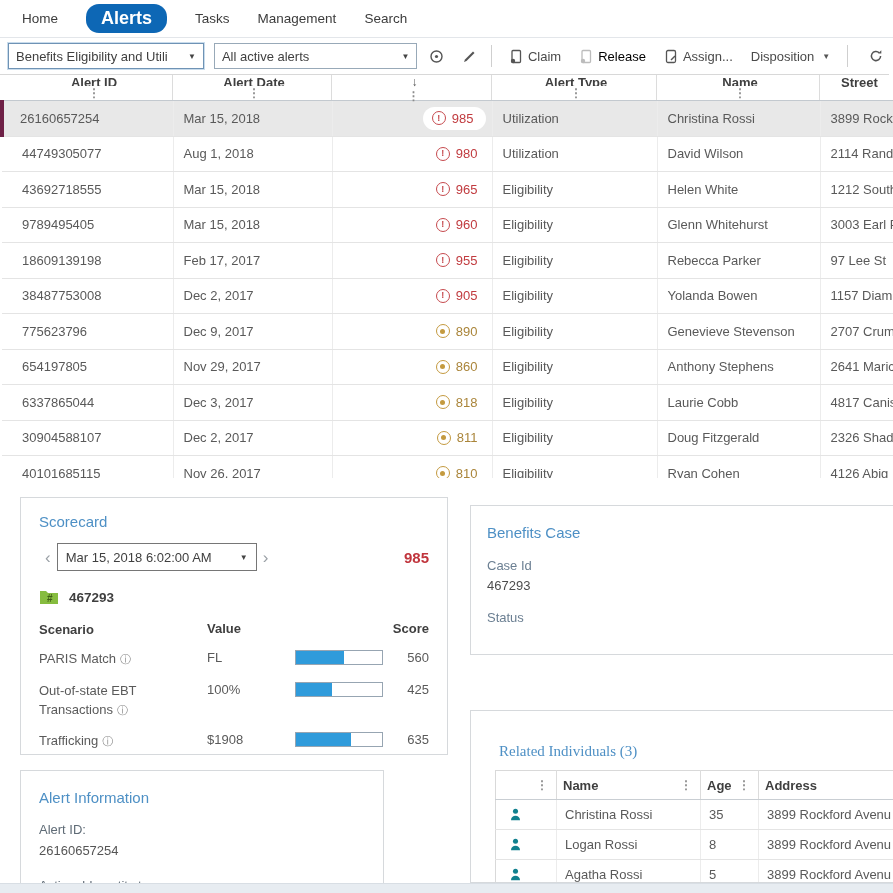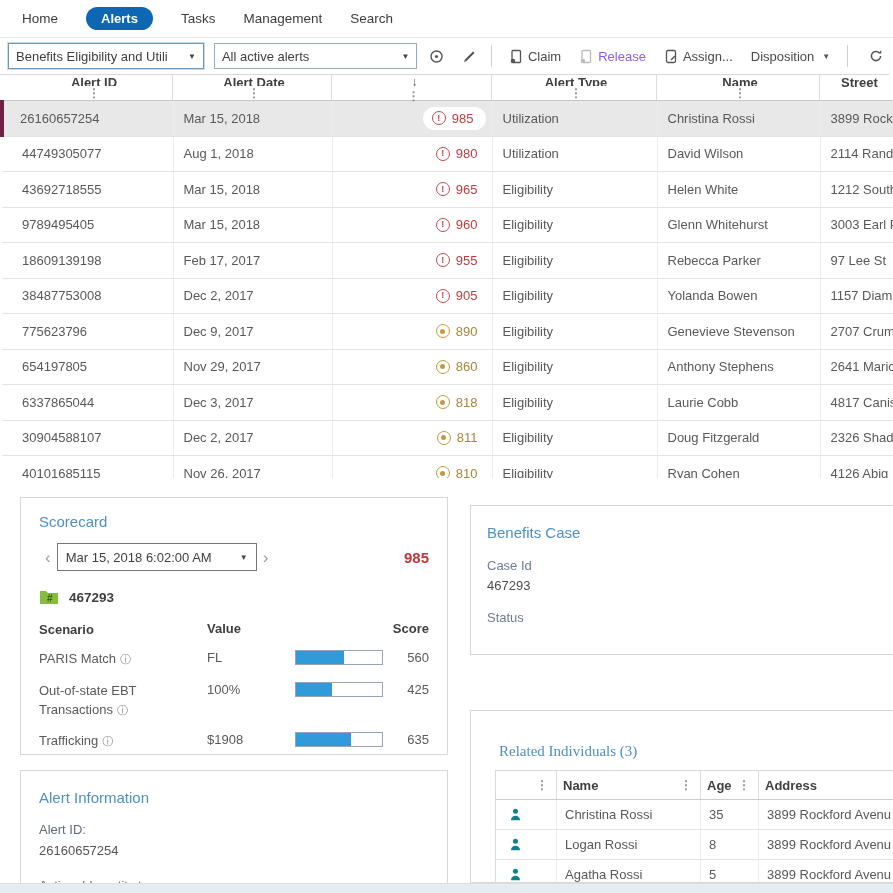--- a/index.html
+++ b/index.html
@@ -3,34 +3,34 @@
 <meta charset="utf-8">
 <style>
   html,body{margin:0;padding:0;background:#fff;}
   #app{position:relative;width:893px;height:893px;overflow:hidden;background:#fff;
        font-family:"Liberation Sans",sans-serif;color:#4a4a4a;font-size:13px;}
 
   
   .nav{position:absolute;top:0;left:0;right:0;height:37px;display:flex;align-items:center;
        gap:28px;padding-left:22px;border-bottom:1px solid #e3e6ea;background:#fff;}
   .nav-item{color:#3c3c3c;font-size:13.5px;cursor:pointer;text-decoration:none;}
-  .nav-item.active{background:#0d67b5;color:#fff;border-radius:13px;padding:4px 15px;font-weight:bold;font-size:13px;}
+  .nav-item.active{background:#0d67b5;color:#fff;border-radius:13px;padding:4px 15px;font-weight:bold;font-size:18px;}
 
   
   .toolbar{position:absolute;top:38px;left:0;right:4px;height:36px;display:flex;align-items:center;
            padding-left:8px;border-bottom:1px solid #d8d8d8;background:#fff;}
   .select{height:26px;border:1px solid #98a9b8;display:flex;align-items:center;justify-content:space-between;
           padding:0 7px;box-sizing:border-box;background:#fff;color:#3f3f3f;}
   .select .caret{font-size:8px;color:#444;margin-left:8px;}
   .sel-queue{width:204px;border-color:#6f93b5;box-shadow:0 0 0 1px #c9dcec;}
   .sel-view{width:212px;margin-left:10px;}
   .tb-ico{width:28px;height:26px;display:flex;align-items:center;justify-content:center;margin-left:6px;cursor:pointer;}
   .tb-sep{width:1px;height:22px;background:#cfcfcf;margin:0 8px;}
   .tb-btn{display:flex;align-items:center;gap:5px;margin:0 9px;color:#4a4a4a;cursor:pointer;white-space:nowrap;}
-  .tb-btn.disabled{color:#8b5cf6;}
+  .tb-btn.disabled{color:#000000;}
   .tb-btn .caret{font-size:8px;color:#555;margin-left:3px;}
 
   
   .grid-wrap{position:absolute;top:75px;left:0;right:0;height:403px;overflow:hidden;}
   table.grid{border-collapse:collapse;table-layout:fixed;width:893px;}
   .grid th{height:25px;font-size:13px;font-weight:bold;color:#3f3f3f;text-align:left;
            border-bottom:1px solid #c3c9cf;padding:0;}
   .grid th .th-in{display:flex;align-items:center;height:25px;padding:0 6px 0 10px;border-right:1px solid #dcdcdc;flex-direction:column;}
   .grid th:first-child .th-in{padding-left:20px;}
   .grid th:last-child .th-in{border-right:none;}
@@ -53,21 +53,21 @@
   .high .sev-ico::before{content:"!";line-height:1;}
   .medium .sev-ico{border:1.5px solid #c49a3f;}
   .medium .sev-ico::before{content:"";width:5px;height:5px;border-radius:50%;background:#c49a3f;}
   .high .score-val{color:#c13b3f;}
   .medium .score-val{color:#aa853a;}
 
   
   .panel{position:absolute;background:#fff;border:1px solid #d6d9dc;box-sizing:border-box;overflow:hidden;}
   .p-title{color:#4e90c5;font-size:15px;}
   #panel-scorecard{left:20px;top:497px;width:428px;height:258px;padding:15px 18px;}
-  #panel-alertinfo{left:20px;top:770px;width:428px;height:123px;padding:18px 18px;border-bottom:none;}
+  #panel-alertinfo{left:20px;top:770px;width:364px;height:123px;padding:18px 18px;border-bottom:none;}
   #panel-benefits{left:470px;top:505px;width:445px;height:150px;padding:18px 16px;border-right:none;}
   #panel-related{left:470px;top:710px;width:423px;height:173px;padding:0 0 0 12px;border-right:none;}
 
   
   .sc-nav{display:flex;align-items:center;margin-top:13px;}
   .chev{color:#9aa0a6;font-size:17px;padding:0 6px;cursor:pointer;line-height:1;}
   .sc-select{width:200px;height:28px;border:1px solid #767676;display:flex;align-items:center;
              justify-content:space-between;padding:0 8px;box-sizing:border-box;color:#3f3f3f;}
   .sc-total{margin-left:auto;color:#c0343c;font-weight:bold;font-size:15px;}
   .sc-case{display:flex;align-items:center;gap:10px;margin-top:18px;color:#3f3f3f;font-weight:bold;font-size:13.5px;}

